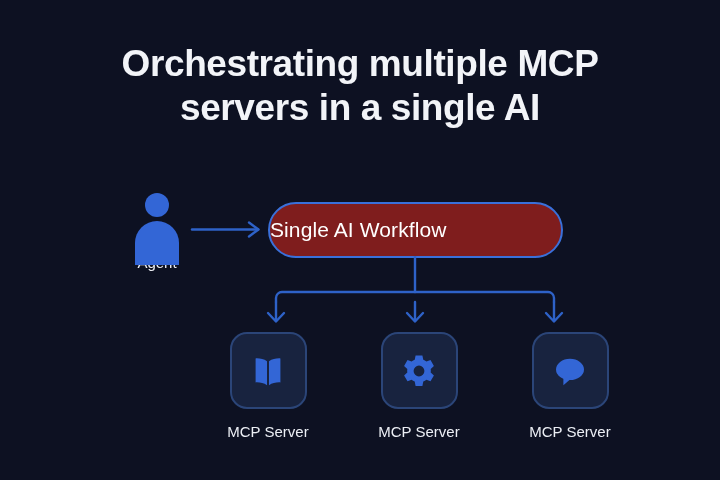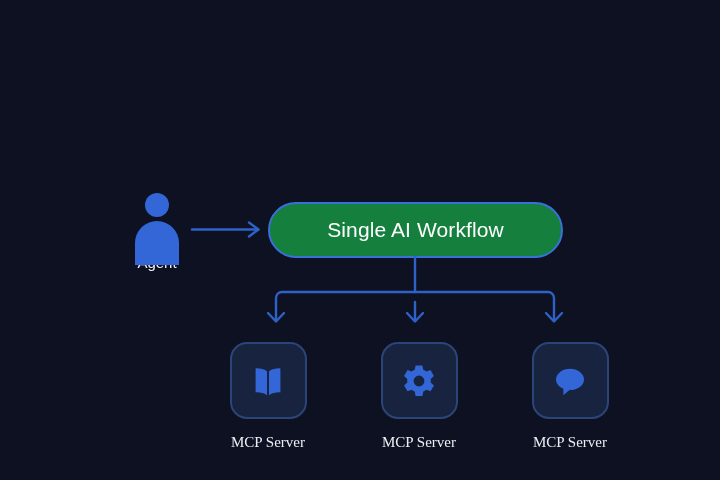--- a/index.html
+++ b/index.html
@@ -83,47 +83,46 @@
   
   #workflow-pill {
     position: absolute;
     left: 268px;
     top: 202px;
     width: 295px;
     height: 56px;
     box-sizing: border-box;
     border: 2px solid #3a70da;
     border-radius: 28px;
-    background: #15803d;
+    background: #7f1d1d;
     display: flex;
     align-items: center;
-    justify-content: center;
+    justify-content: flex-start;
   }
   #workflow-pill-label {
     color: #ffffff;
     font-size: 21px;
     letter-spacing: 0.1px;
   }
 
   
   #connector {
     position: absolute;
     left: 250px;
     top: 256px;
     width: 340px;
     height: 76px;
   }
 
   
   .server-node {
     position: absolute;
-    top: 342px;
+    top: 332px;
     width: 120px;
     text-align: center;
-    font-family: Liberation Serif, serif;
   }
   #server-0 { left: 208px; }
   #server-1 { left: 359px; }
   #server-2 { left: 510px; }
 
   .server-card {
     width: 77px;
     height: 77px;
     margin: 0 auto;
     box-sizing: border-box;
@@ -140,20 +139,22 @@
     font-size: 15px;
     line-height: 18px;
   }
 </style>
 </head>
 <body>
 
 <div id="canvas">
 
   <div id="title">
+    <span class="tline">Orchestrating multiple MCP</span>
+    <span class="tline">servers in a single AI</span>
   </div>
 
   <div id="agent-group">
     <div id="agent-icon">
       <div class="head"></div>
       <div class="body"></div>
     </div>
     <div id="agent-label">Agent</div>
   </div>
 

